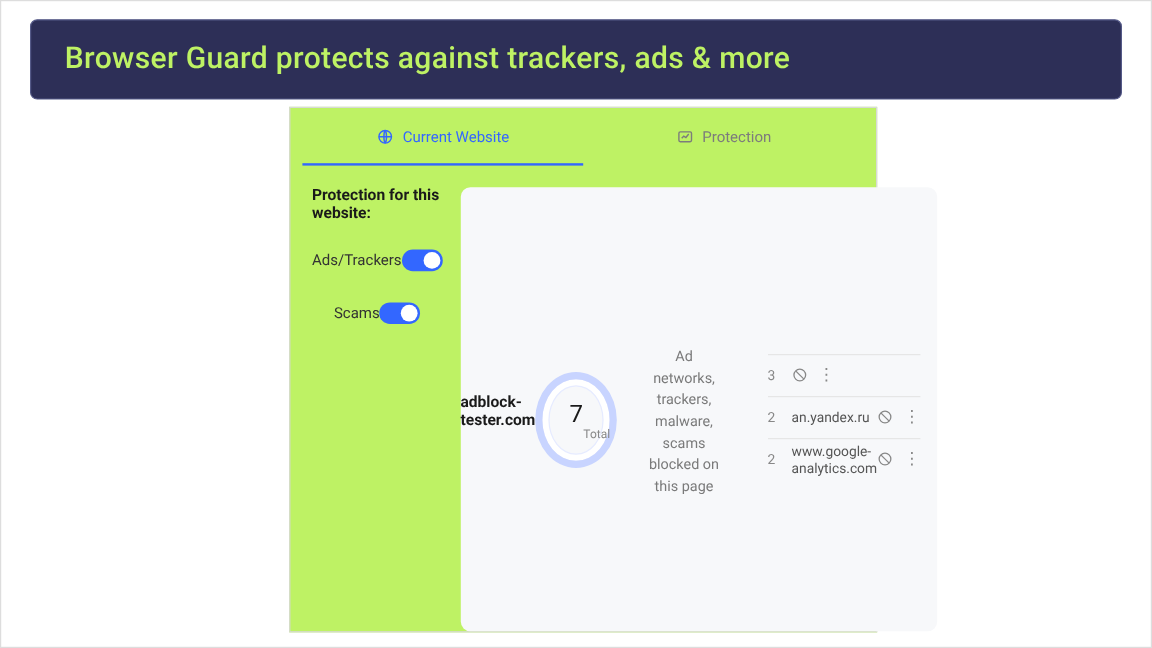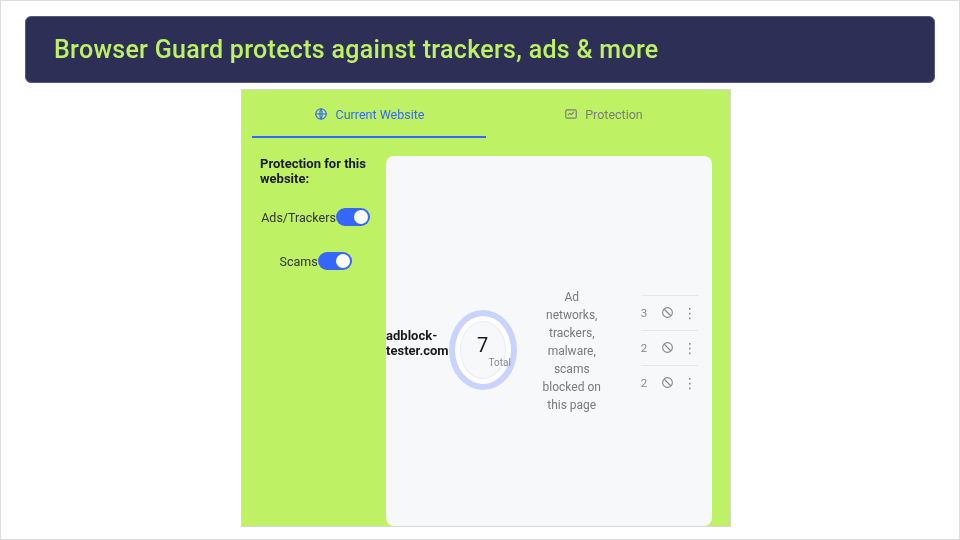--- a/index.html
+++ b/index.html
@@ -246,32 +246,34 @@
               <svg viewBox="0 0 24 24" width="13" height="13" fill="none" stroke="#888" stroke-width="2">
                   <circle cx="12" cy="12" r="9"></circle>
                   <path d="M6 6l12 12"></path>
                 </svg>
             </span>
             <span class="dots">⋮</span>
           </span>
         </div>
         <div class="item">
           <span class="count">2</span>
+          <span class="host">an.yandex.ru</span>
           <span class="actions">
             <span class="block-icon">
               <svg viewBox="0 0 24 24" width="13" height="13" fill="none" stroke="#888" stroke-width="2">
                   <circle cx="12" cy="12" r="9"></circle>
                   <path d="M6 6l12 12"></path>
                 </svg>
             </span>
             <span class="dots">⋮</span>
           </span>
         </div>
         <div class="item">
           <span class="count">2</span>
+          <span class="host">www.google-analytics.com</span>
           <span class="actions">
             <span class="block-icon">
               <svg viewBox="0 0 24 24" width="13" height="13" fill="none" stroke="#888" stroke-width="2">
                   <circle cx="12" cy="12" r="9"></circle>
                   <path d="M6 6l12 12"></path>
                 </svg>
             </span>
             <span class="dots">⋮</span>
           </span>
         </div>

